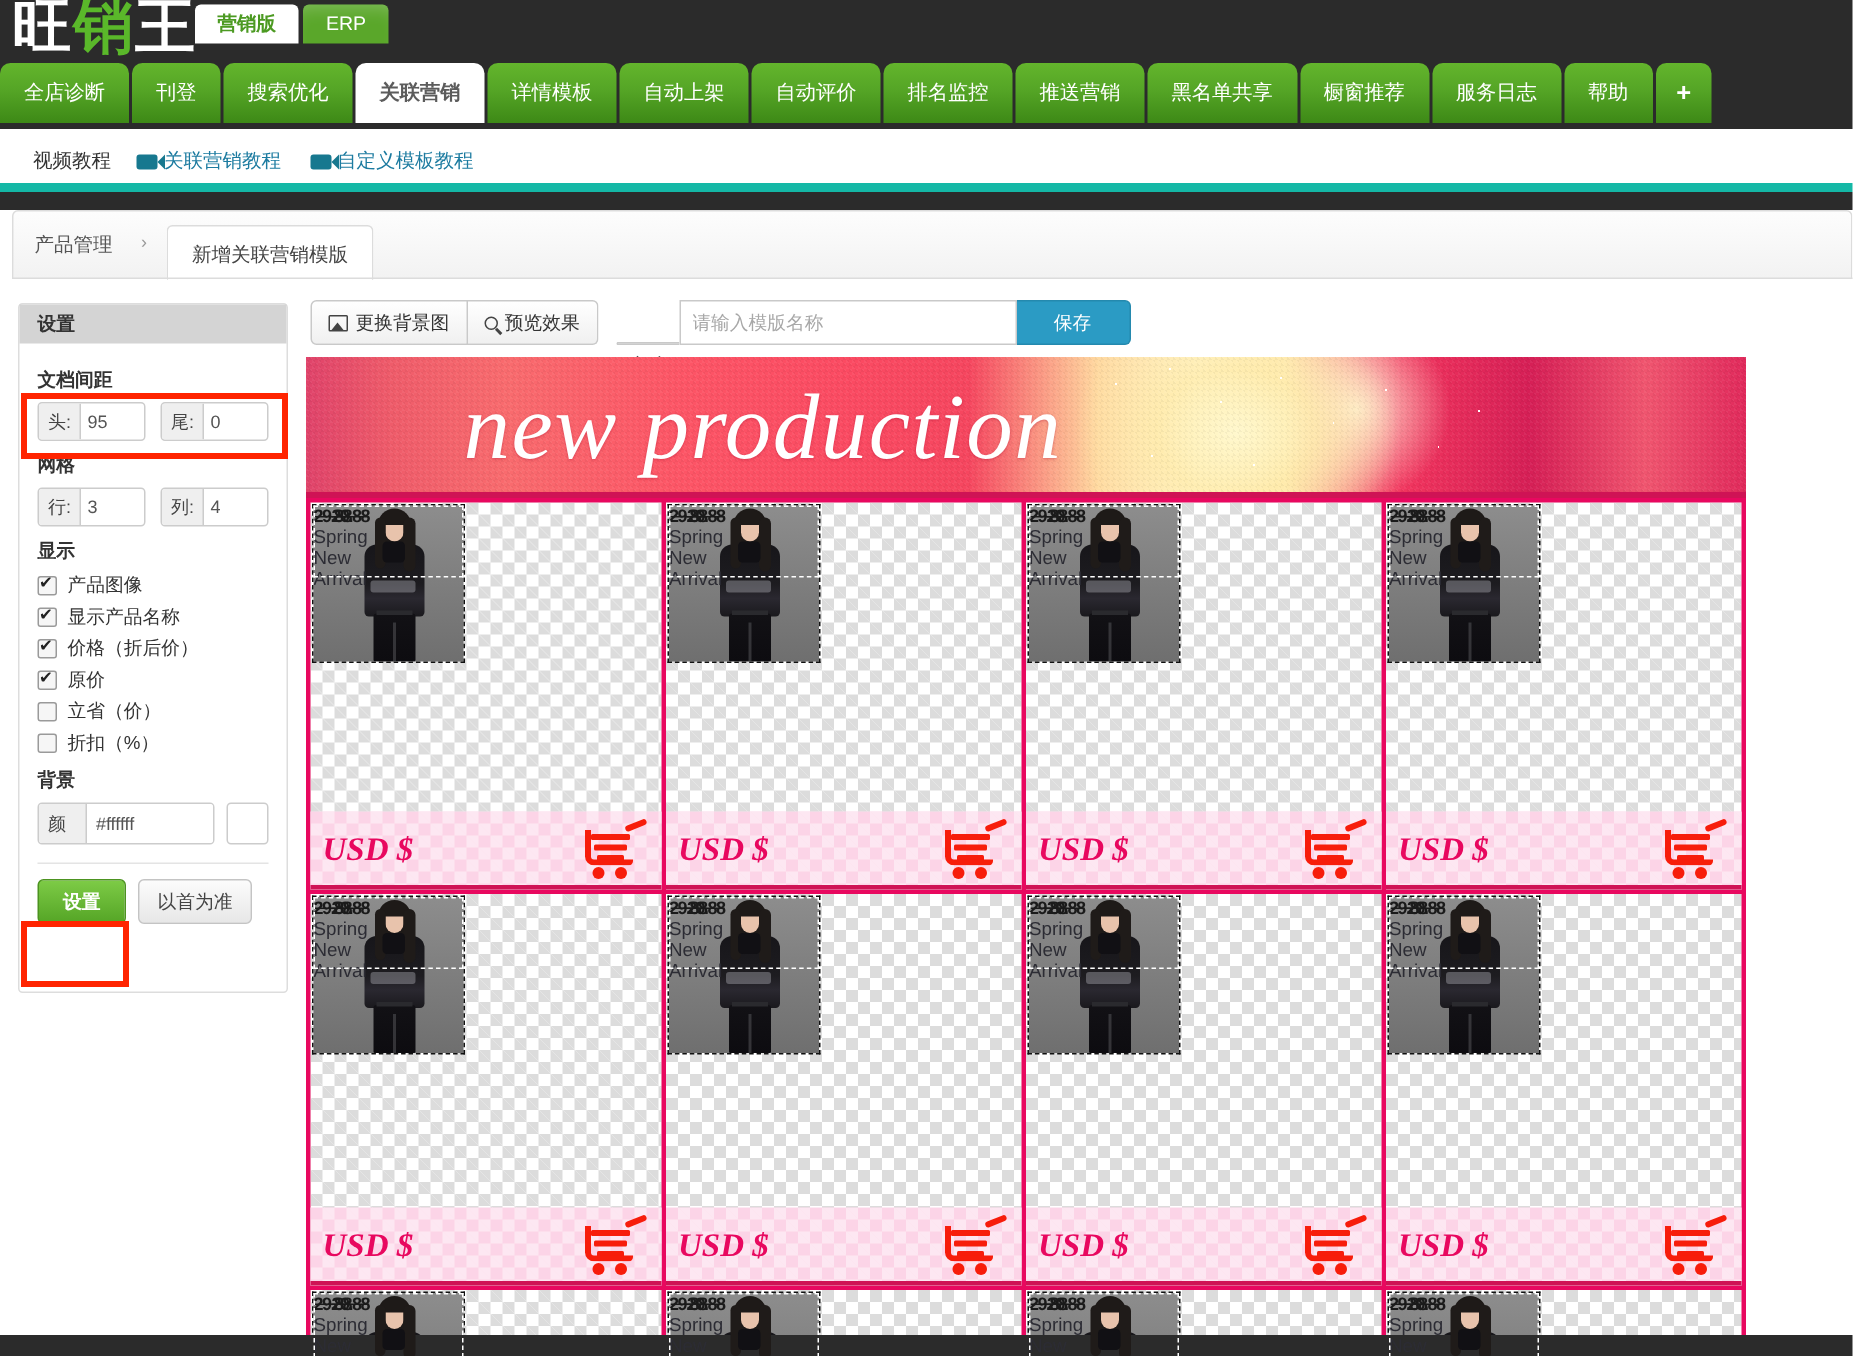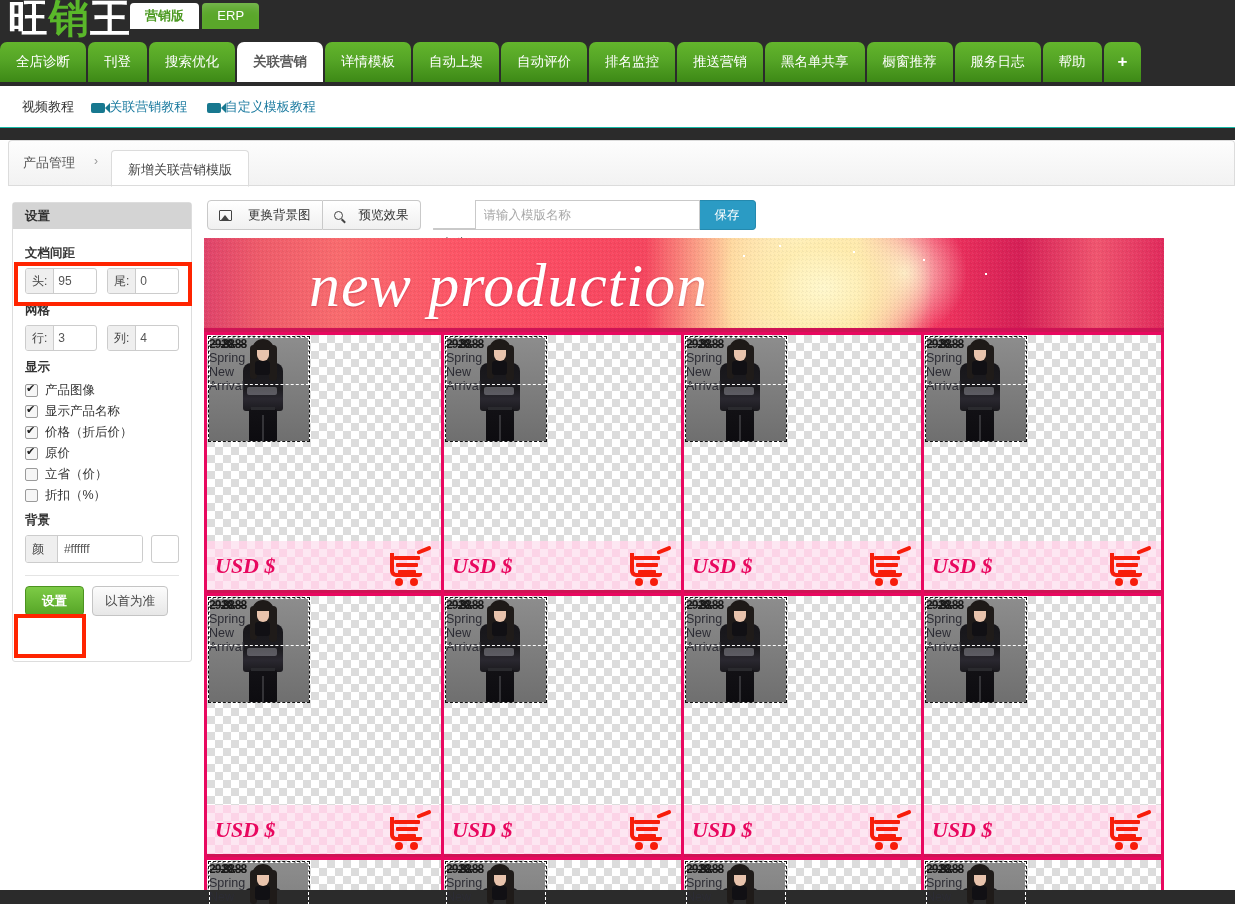--- a/index.html
+++ b/index.html
@@ -40,21 +40,21 @@
     background:linear-gradient(to bottom,#63b52c 0%,#55a526 45%,#3d8916 100%);
   }
   .ntab.active{
     background:#ffffff; color:#5c5c5c; font-weight:bold;
   }
   .ntab.plus{ padding:0 14px; font-size:17px; font-weight:bold; }
 
   
   .tutbar{
     position:absolute; left:0; top:86px; width:1235px; height:42px;
-    background:#ffffff; border-bottom:1px solid #14b8a6;
+    background:#ffffff; border-bottom:6px solid #14b8a6;
   }
   .tutbar .inner{ position:absolute; left:22px; top:0; height:42px; line-height:42px; }
   .tut-label{ font-size:13px; color:#333; margin-right:14px; }
   .tut-link{ font-size:13px; color:#1c7ba0; margin-right:16px; cursor:pointer; text-decoration:none; }
   .vid-ico{
     display:inline-block; width:14px; height:10px; position:relative;
     background:#17788f; border-radius:2px; margin-right:4px; vertical-align:middle;
   }
   .vid-ico:after{
     content:""; position:absolute; right:-5px; top:0;
@@ -147,42 +147,42 @@
     color:#444; font-size:12.5px; cursor:pointer;
     font-family:"Liberation Sans",sans-serif;
   }
 
   
   .toolbar{ position:absolute; left:207px; top:200px; height:30px; display:flex; align-items:center; gap:12px; }
   .btngrp{ display:flex; }
   .tb-btn{
     height:30px; line-height:28px; padding:0 11px; font-size:12.5px; color:#333;
     background:linear-gradient(to bottom,#ffffff,#f0f0f0); border:1px solid #c9c9c9;
-    cursor:pointer; display:flex; align-items:center; gap:16px;
+    cursor:pointer; display:flex; align-items:center; gap:5px;
   }
   .tb-btn:first-child{ border-radius:4px 0 0 4px; }
   .tb-btn:last-child{ border-radius:0 4px 4px 0; border-left:none; }
   .pic-ico{ width:13px; height:11px; border:1.5px solid #444; border-radius:1px; position:relative; display:inline-block;}
   .pic-ico:after{ content:""; position:absolute; left:1px; bottom:0; border-left:4px solid transparent; border-right:4px solid transparent; border-bottom:5px solid #444;}
   .mag-ico{ width:9px; height:9px; border:1.8px solid #444; border-radius:50%; position:relative; display:inline-block;}
   .mag-ico:after{ content:""; position:absolute; right:-4px; bottom:-3px; width:5px; height:1.8px; background:#444; transform:rotate(45deg);}
 
   .namegrp{ display:flex; height:30px; }
   .namegrp .lab{
     background:#efefef; border:1px solid #c9c9c9; border-right:none;
     border-radius:4px 0 0 4px; padding:0 8px; line-height:28px; font-size:12.5px; color:#444;margin-top:28px;
   }
   .namegrp input{
     width:225px; border:1px solid #c9c9c9; outline:none; padding:0 8px;
     font-size:12.5px; color:#555; font-family:Liberation Sans, sans-serif;
   }
   .namegrp input::placeholder{ color:#a8a8a8; }
   .save-btn{
     background:#2b9bc4; color:#fff; border:1px solid #2489ae; border-left:none;
-    border-radius:0 4px 4px 0; padding:0 15px; line-height:28px; font-size:12.5px; cursor:pointer;
+    border-radius:0 4px 4px 0; padding:0 25px; line-height:28px; font-size:12.5px; cursor:pointer;
   }
 
   
   .canvas{
     position:absolute; left:204px; top:238px; width:960px; height:666px;
     overflow:hidden; background:#ffffff;
   }
   .banner{
     position:relative; width:960px; height:94px; overflow:hidden;
     background:

